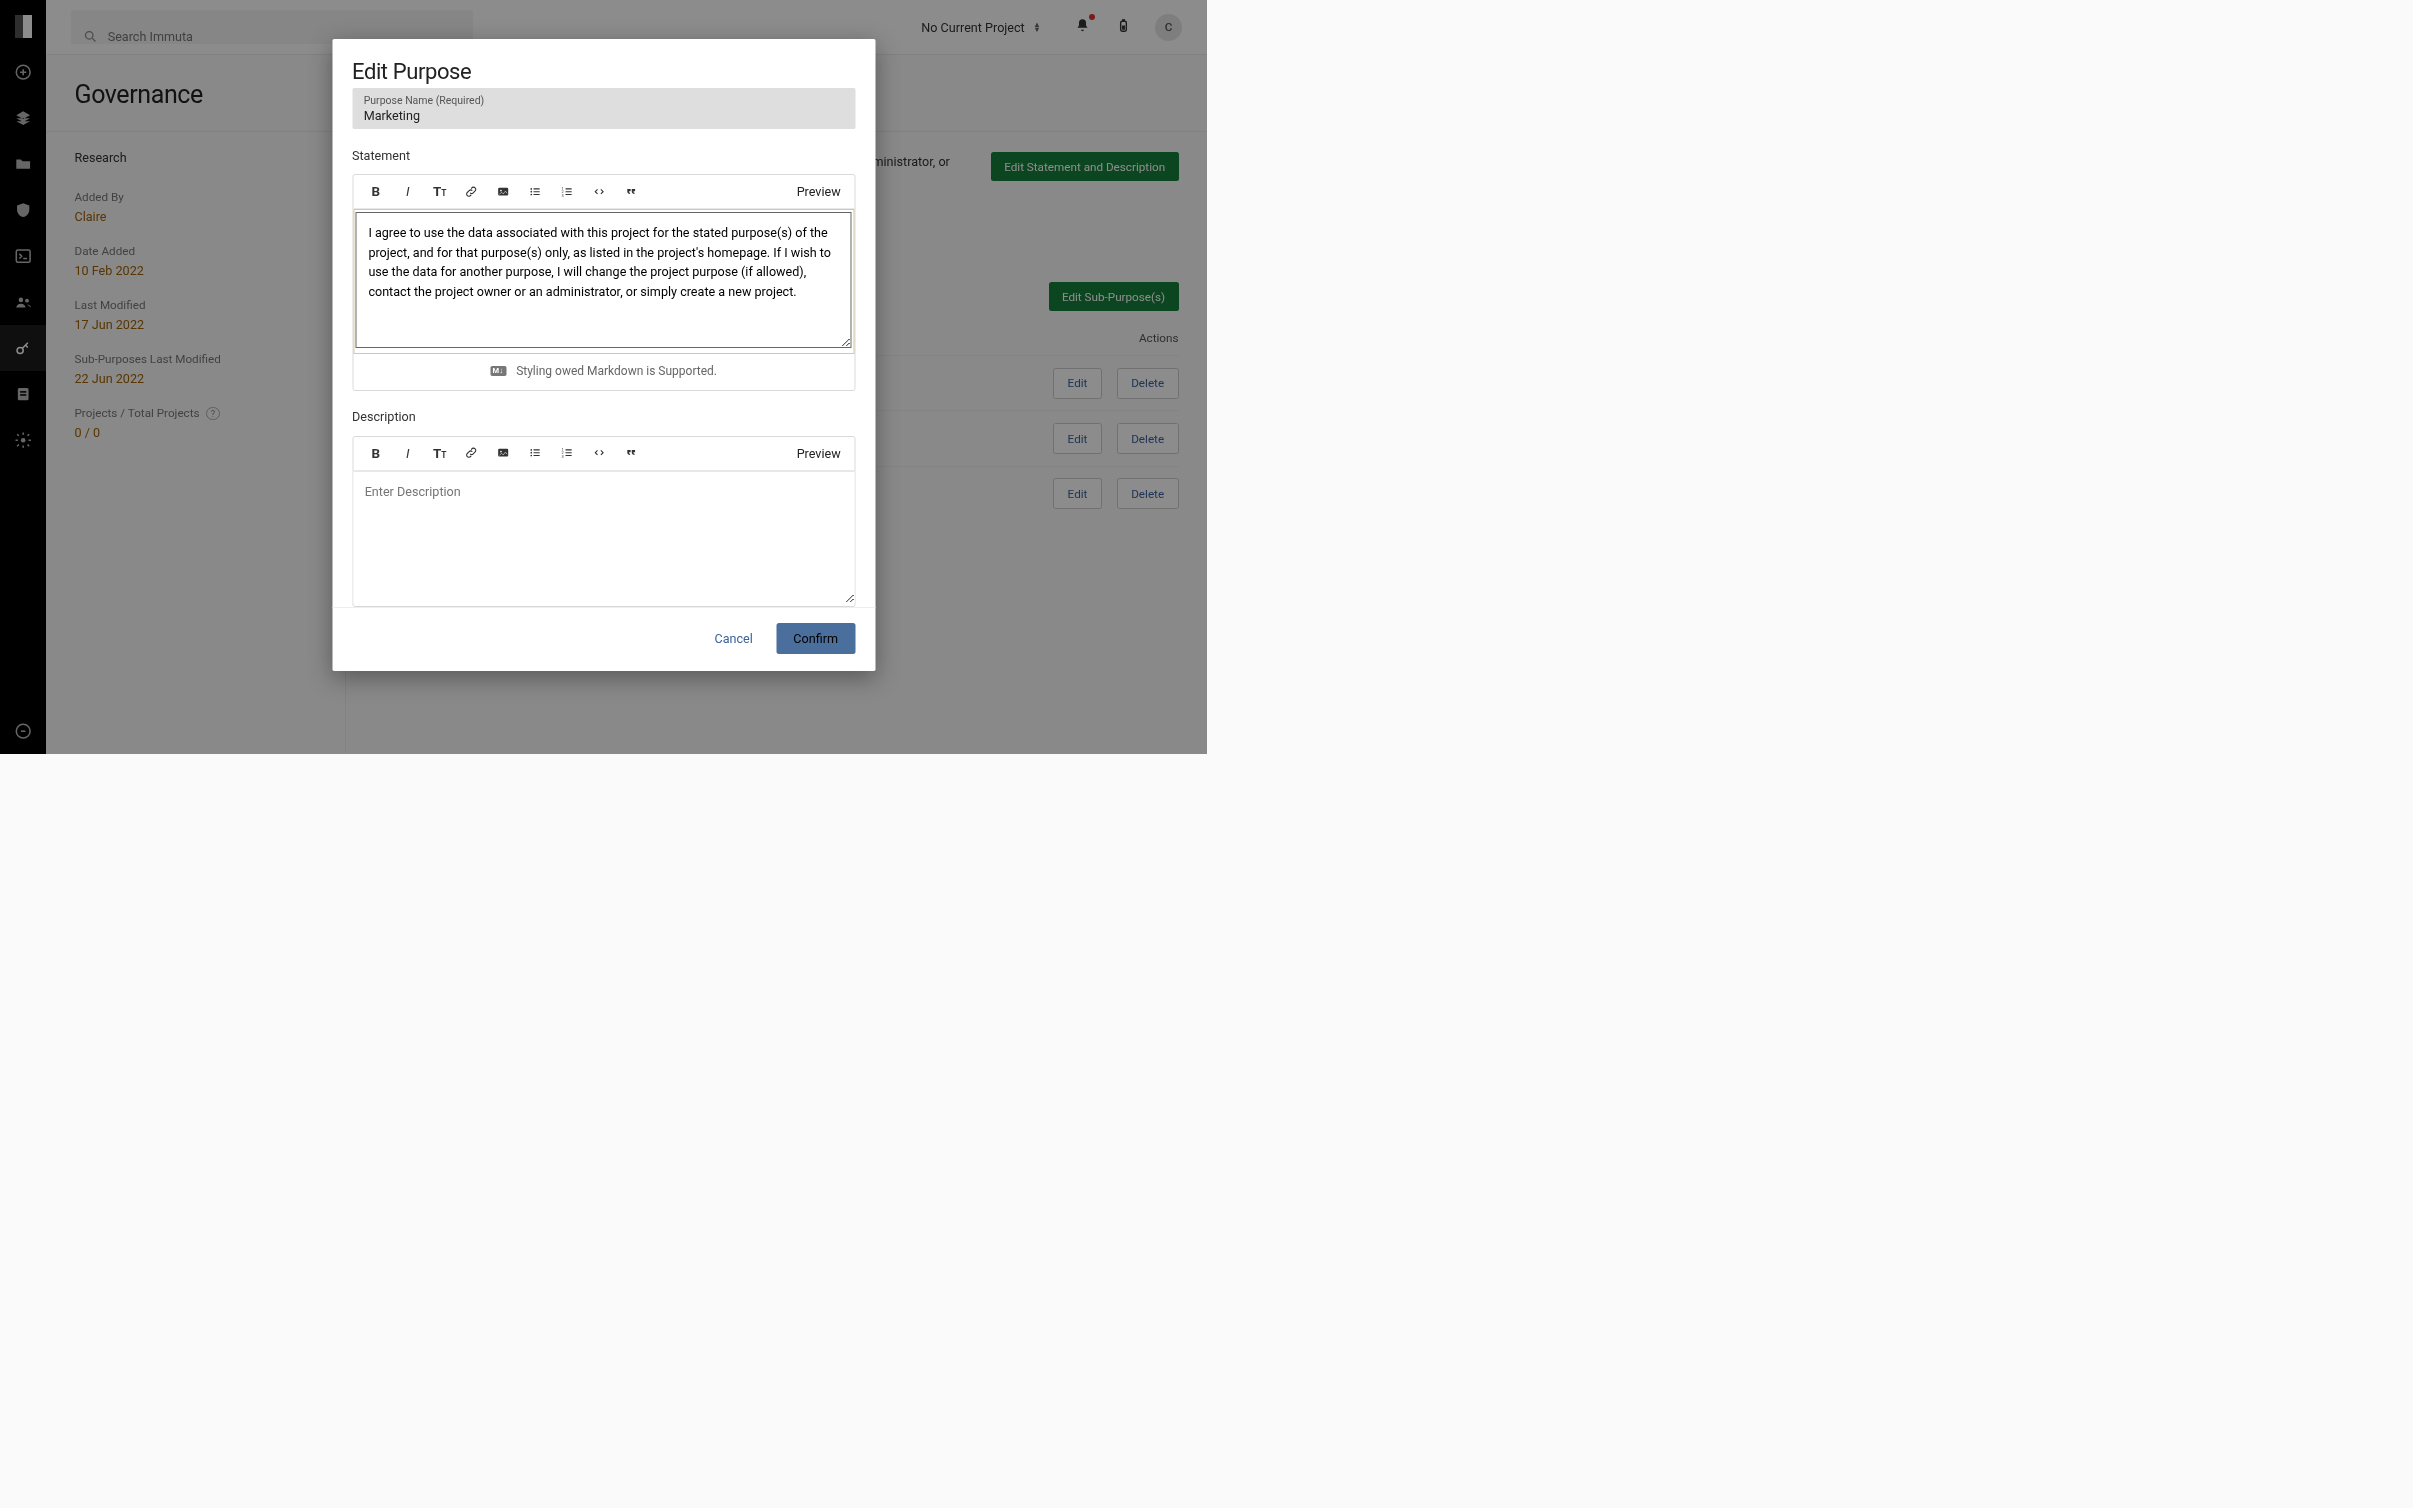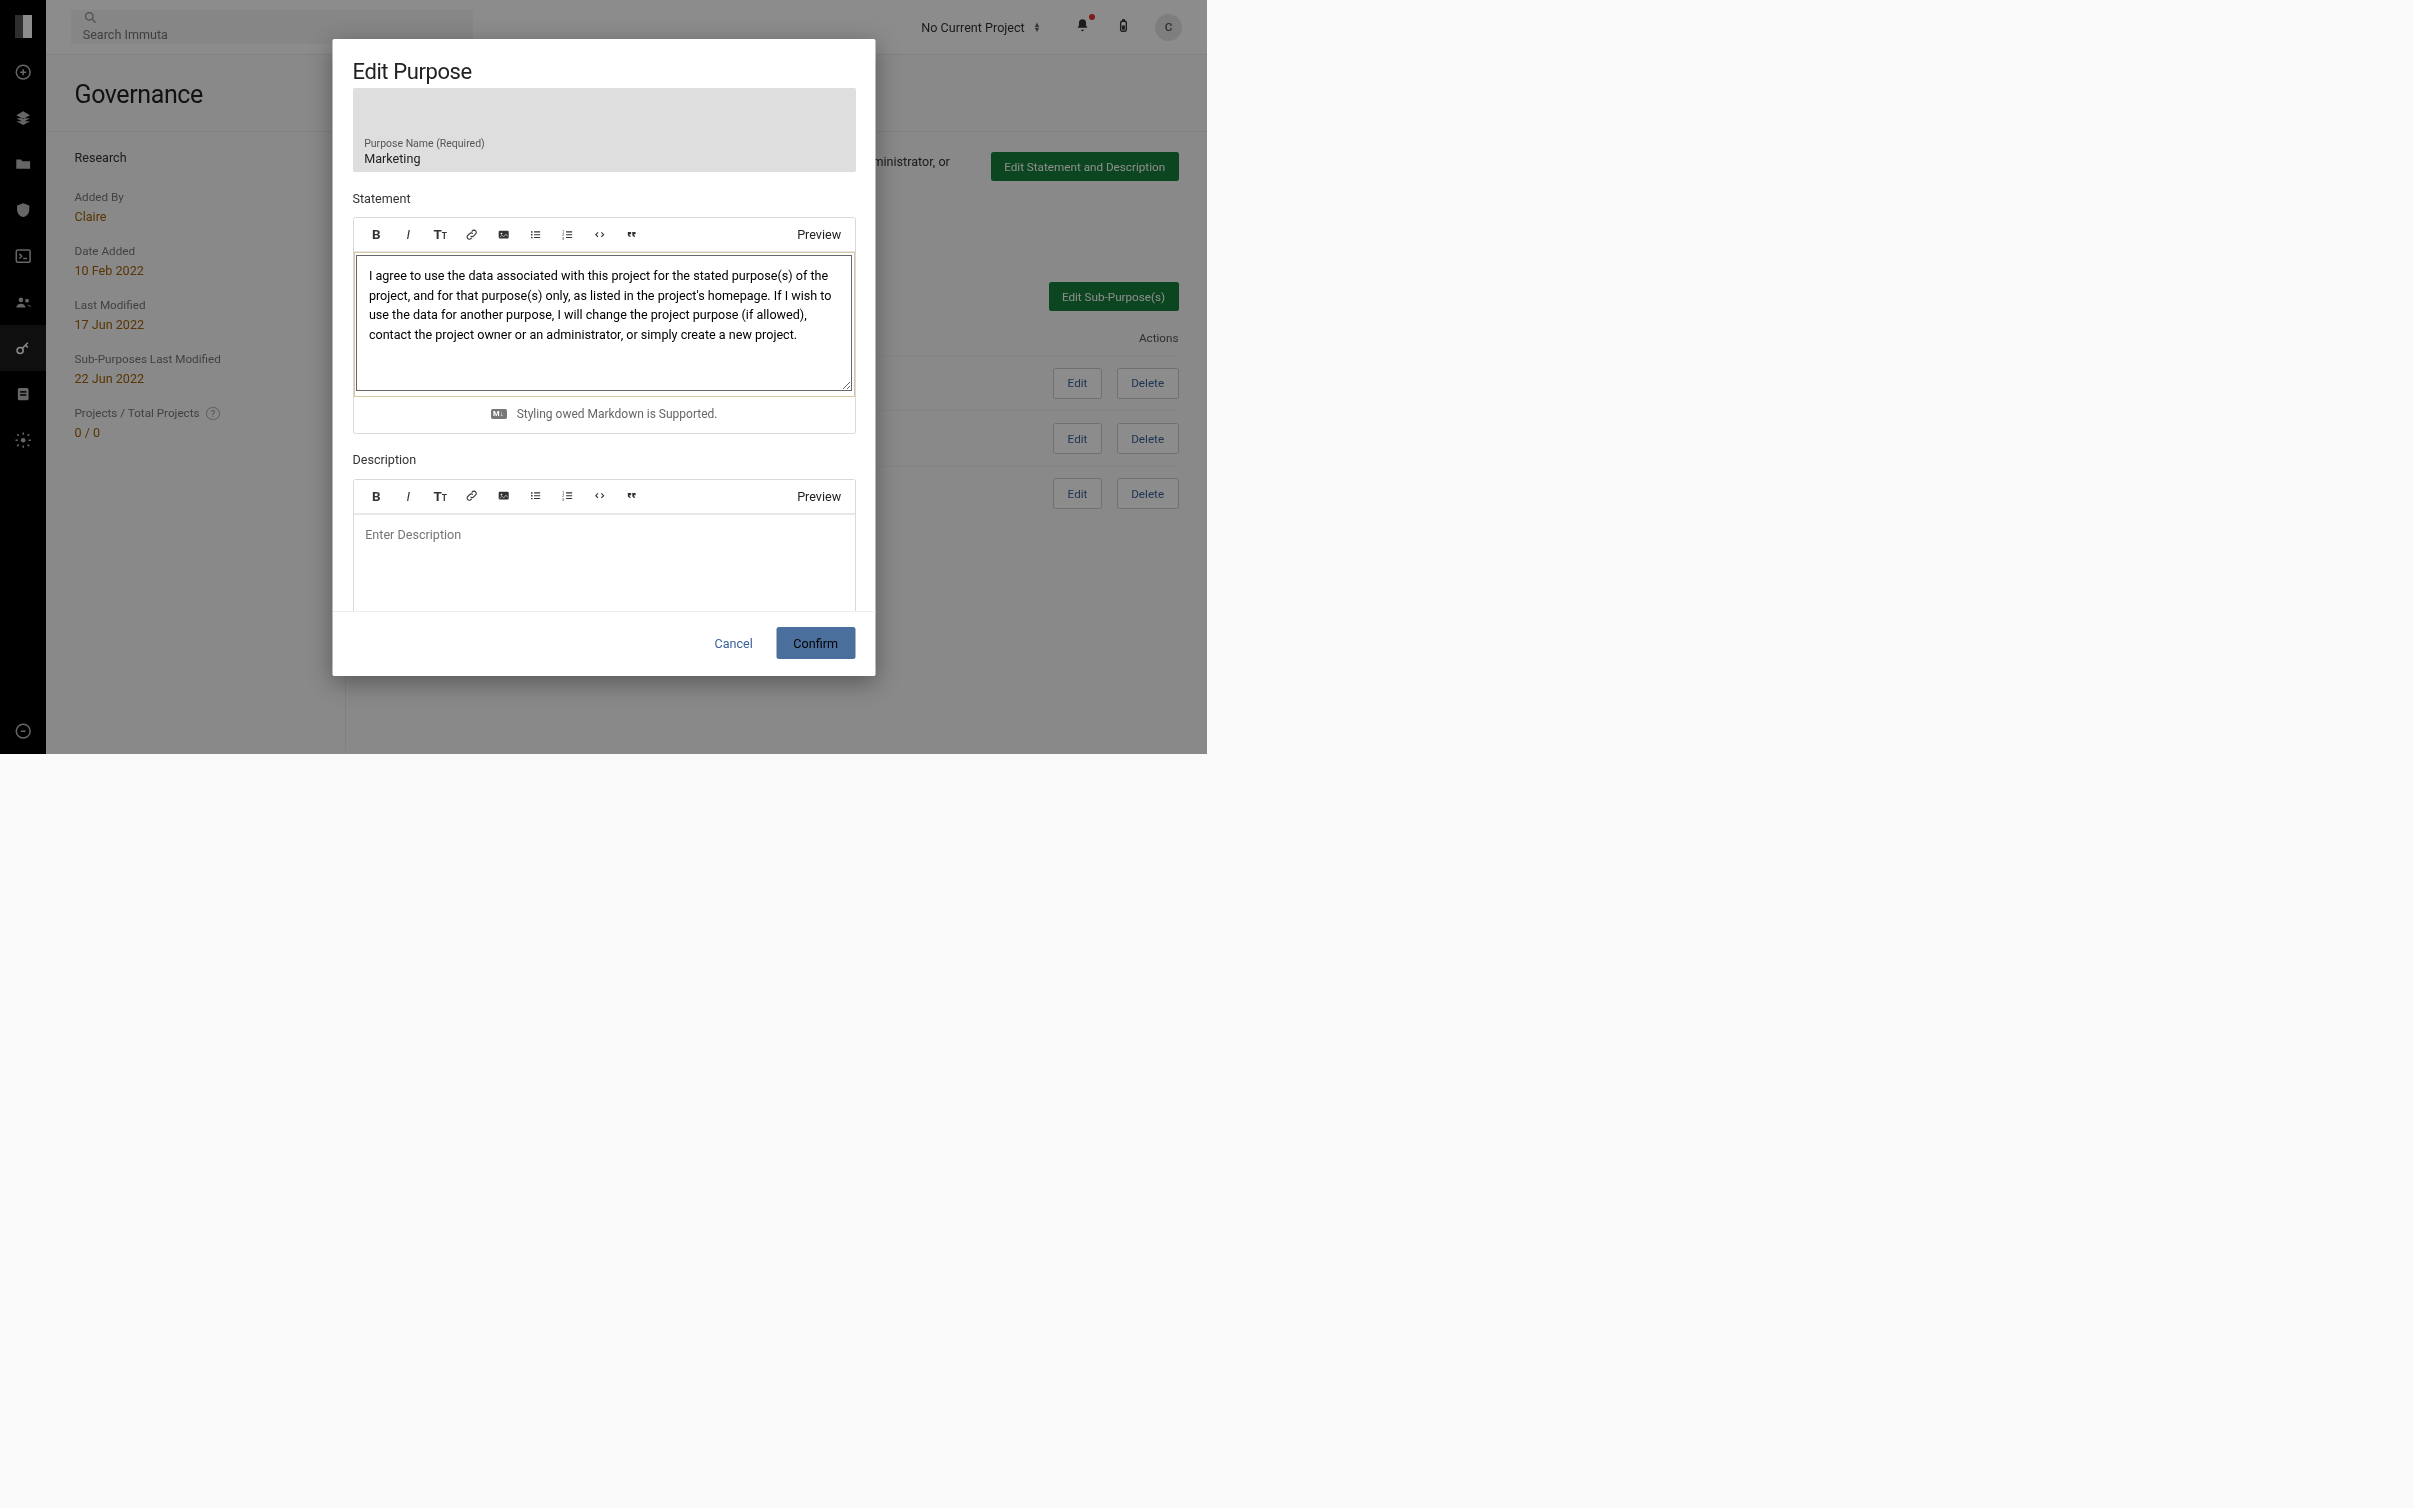--- a/index.html
+++ b/index.html
@@ -13,21 +13,21 @@
   .rail .item.active { background: #1c1c1c; }
   .rail .item.active svg { fill: #fff; }
   .rail .logo { width: 46px; height: 46px; display: flex; align-items: center; justify-content: center; background: #000; }
   .rail .logo-inner { width: 17px; height: 23.5px; background: #fff; display:flex; }
   .rail .logo-inner span { flex:1; }
   .rail .logo-inner span:first-child { background:#555; }
   .rail .spacer { flex: 1; }
 
   
   .header { position: absolute; left: 46px; right: 0; top: 0; height: 55px; display: flex; align-items: center; padding: 0 25px; border-bottom: 0.8px solid #ececec; background: #fff; }
-  .search { display: flex; align-items: flex-start; width: 402px; height: 34px; background: #f4f4f4; border-radius: 2.5px; padding: 0 11.7px; color: #888; flex-direction: column; }
+  .search { display: flex; align-items: flex-end; width: 402px; height: 34px; background: #f4f4f4; border-radius: 2.5px; padding: 0 11.7px; color: #888; }
   .search svg { width: 15px; height: 15px; fill: #888; margin-right: 10px; }
   .search input { border: none; background: transparent; outline: none; font-size: 12.6px; color: #444; flex:1; }
   .header .grow { flex: 1; }
   .proj-selector { display: flex; align-items: center; color: #333; font-size: 12.6px; margin-right: 22px; cursor: pointer; }
   .proj-selector .chev { margin-left: 8.4px; display:flex; flex-direction:column; line-height:5px; font-size:7.5px; color:#666; }
   .header .icon-btn { position: relative; margin: 0 11.7px; cursor: pointer; }
   .header .icon-btn svg { width: 17px; height: 17px; fill: #333; }
   .header .icon-btn .dot { position:absolute; top:-3.4px; right:-3.4px; width:5.9px; height:5.9px; border-radius:50%; background:#d33; }
   .avatar { width: 27px; height: 27px; border-radius: 50%; background: #e6e6e6; color: #555; display:flex; align-items:center; justify-content:center; font-size:11.7px; font-weight:500; margin-left: 11.7px; cursor:pointer; }
 
@@ -56,21 +56,21 @@
   .note { margin-top: 34px; }
 
   
   .scrim { position: absolute; inset: 0; background: rgba(0,0,0,0.45); }
   .modal { position: absolute; left: 50%; top: 39px; transform: translateX(-50%); width: 543px; background: #fff; border-radius: 1.7px; box-shadow: 0 6.7px 23.5px rgba(0,0,0,.35); display:flex; flex-direction:column; max-height: 637px; }
   .modal .body { padding: 20px 20px 0; overflow-y: auto; }
   .modal .body::-webkit-scrollbar { width: 8.4px; }
   .modal .body::-webkit-scrollbar-thumb { background: #c9c9c9; border-radius: 4.2px; }
   .modal h2 { font-size: 22px; font-weight: 400; letter-spacing: -0.4px; margin-bottom: 4px; }
   .field { background: #dedede; border-radius: 1.7px; padding: 5.9px 11.7px 6.7px; margin-bottom: 18.4px; }
-  .field .lab { font-size: 10.5px; color: #555; margin-top: 43px; }
+  .field .lab { font-size: 10.5px; color: #555; }
   .field .val { font-size: 12.6px; color: #222; margin-top: 0.8px; }
   .sect-label { font-size: 12.6px; color: #333; margin: 0 0 11.7px; }
   .editor { border: 0.8px solid #d9d9d9; border-radius: 2.5px; }
   .editor .toolbar { display:flex; align-items:center; height: 34px; border-bottom: 0.8px solid #e8e8e8; padding: 0 6.7px; }
   .editor .toolbar .tb { width: 32px; height: 34px; display:flex; align-items:center; justify-content:center; cursor:pointer; color:#333; }
   .editor .toolbar .tb svg { width:13.4px; height:13.4px; fill:#333; }
   .editor .toolbar .grow { flex:1; }
   .editor .toolbar .preview { font-size: 12.6px; padding: 0 6.7px; cursor:pointer; }
   .editor .area-wrap { padding: 1.7px; }
   .editor.focused .area-wrap { border: 1.7px solid #d9c69e; }

